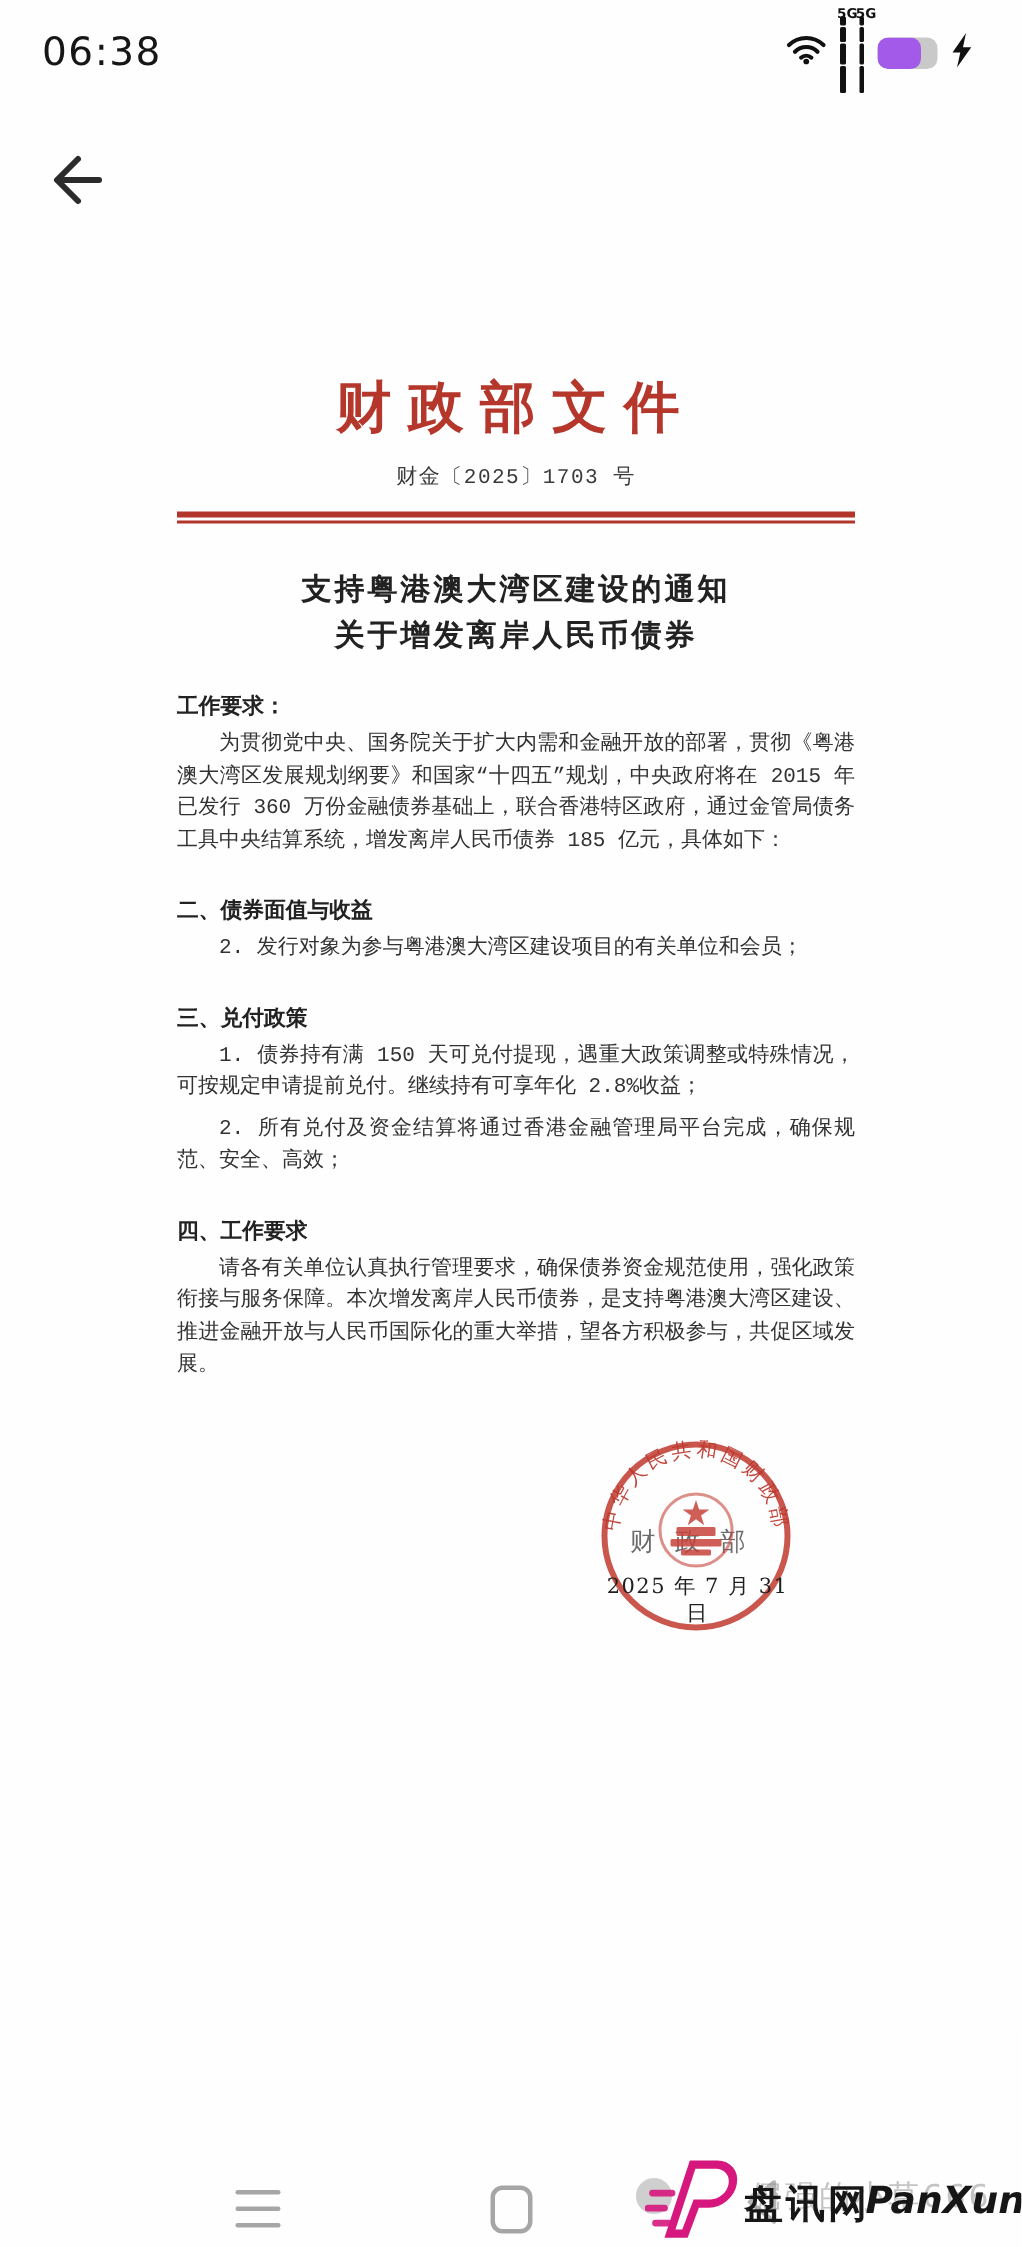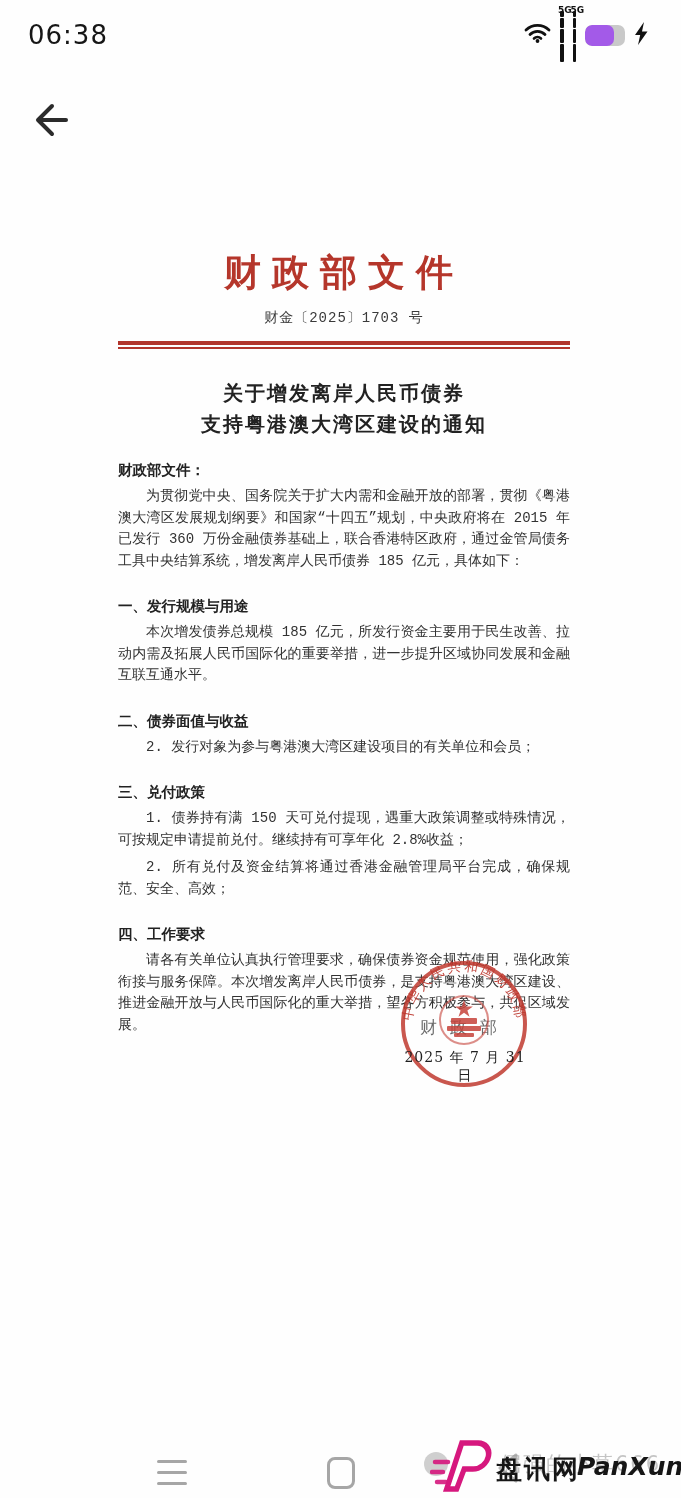--- a/index.html
+++ b/index.html
@@ -104,30 +104,26 @@
   </div>
 
   <div class="doc">
     <div class="doc-header">财政部文件</div>
     <div class="doc-number">财金〔2025〕1703 号</div>
     <div class="red-rule">
       <div class="thick"></div>
         <div class="thin"></div>
     </div>
     <div class="doc-title">
+      <div>支持粤港澳大湾区建设的通知</div>
       <div>关于增发离岸人民币债券</div>
-      <div>支持粤港澳大湾区建设的通知</div>
     </div>
-    <div class="salutation">财政部文件：</div>
+    <div class="salutation">工作要求：</div>
     <p class="para">为贯彻党中央、国务院关于扩大内需和金融开放的部署，贯彻《粤港澳大湾区发展规划纲要》和国家“十四五”规划，中央政府将在 2015 年已发行 360 万份金融债券基础上，联合香港特区政府，通过金管局债务工具中央结算系统，增发离岸人民币债券 185 亿元，具体如下：</p>
 
-    <div class="sec">
-      <div class="sec-h">一、发行规模与用途</div>
-      <p class="para">本次增发债券总规模 185 亿元，所发行资金主要用于民生改善、拉动内需及拓展人民币国际化的重要举措，进一步提升区域协同发展和金融互联互通水平。</p>
-    </div>
 
     <div class="sec">
       <div class="sec-h">二、债券面值与收益</div>
       <p class="para">2. 发行对象为参与粤港澳大湾区建设项目的有关单位和会员；</p>
     </div>
 
     <div class="sec">
       <div class="sec-h">三、兑付政策</div>
       <p class="para">1. 债券持有满 150 天可兑付提现，遇重大政策调整或特殊情况，可按规定申请提前兑付。继续持有可享年化 2.8%收益；</p>
       <p class="para">2. 所有兑付及资金结算将通过香港金融管理局平台完成，确保规范、安全、高效；</p>

